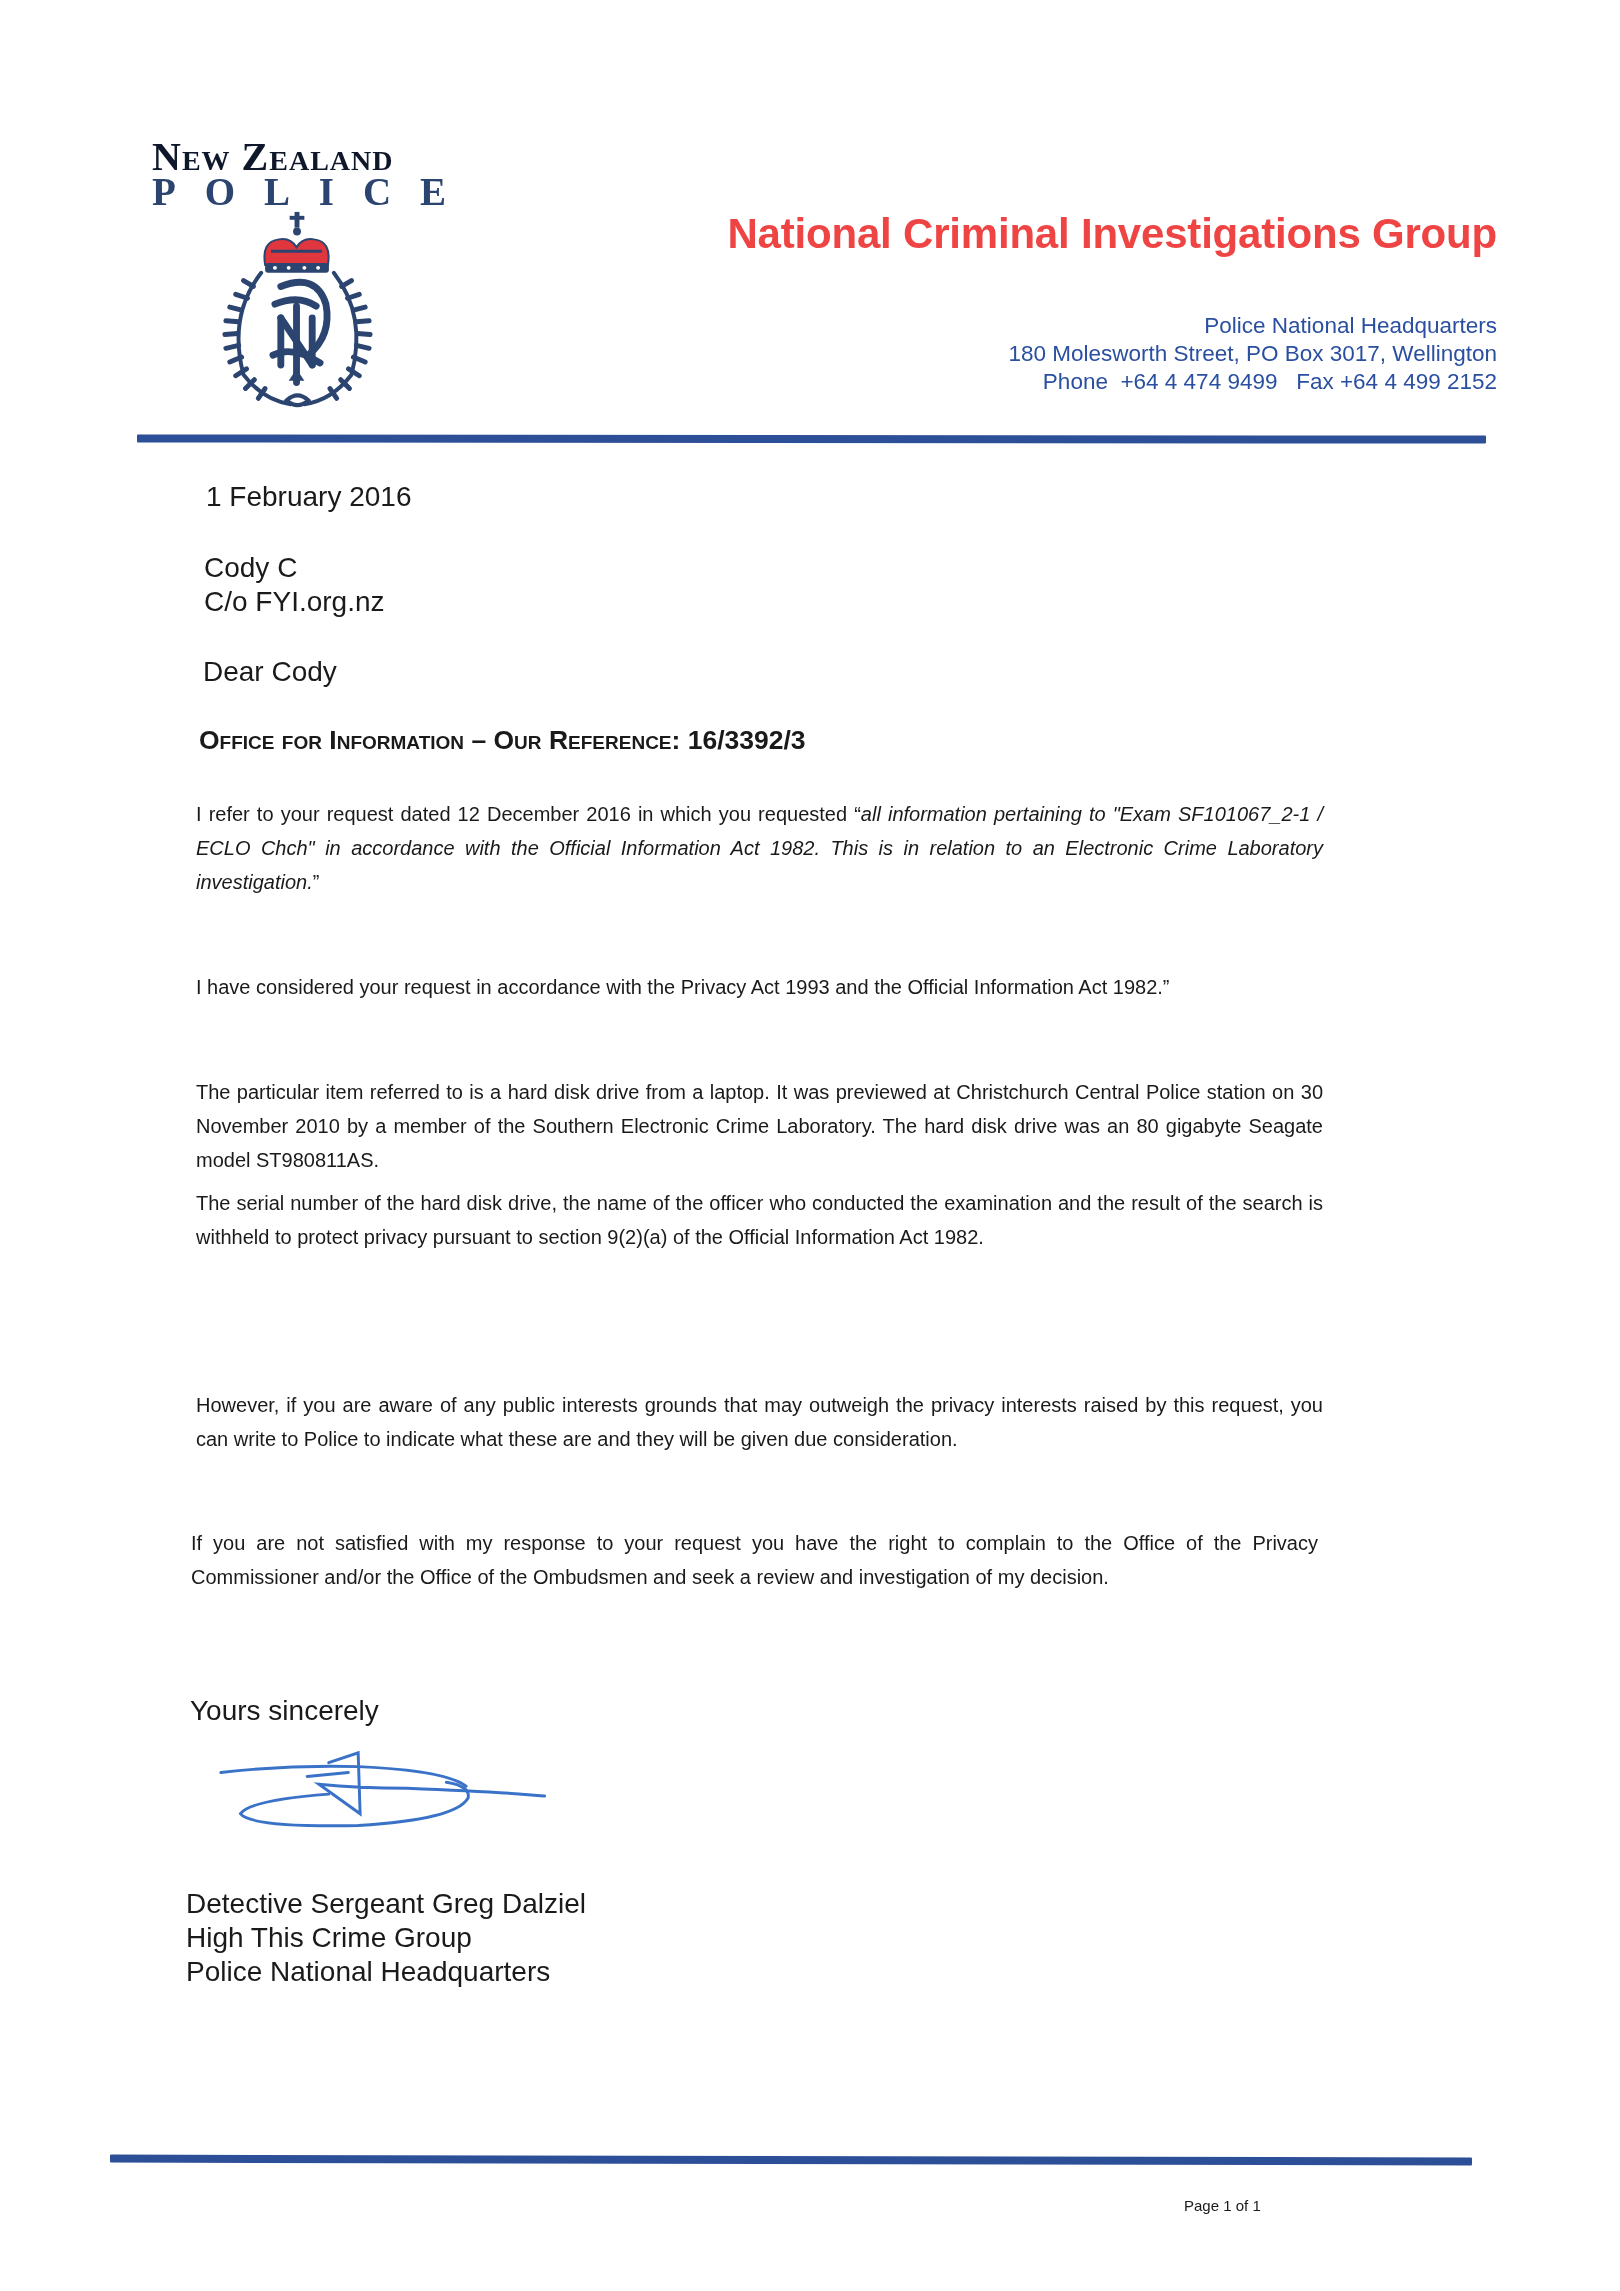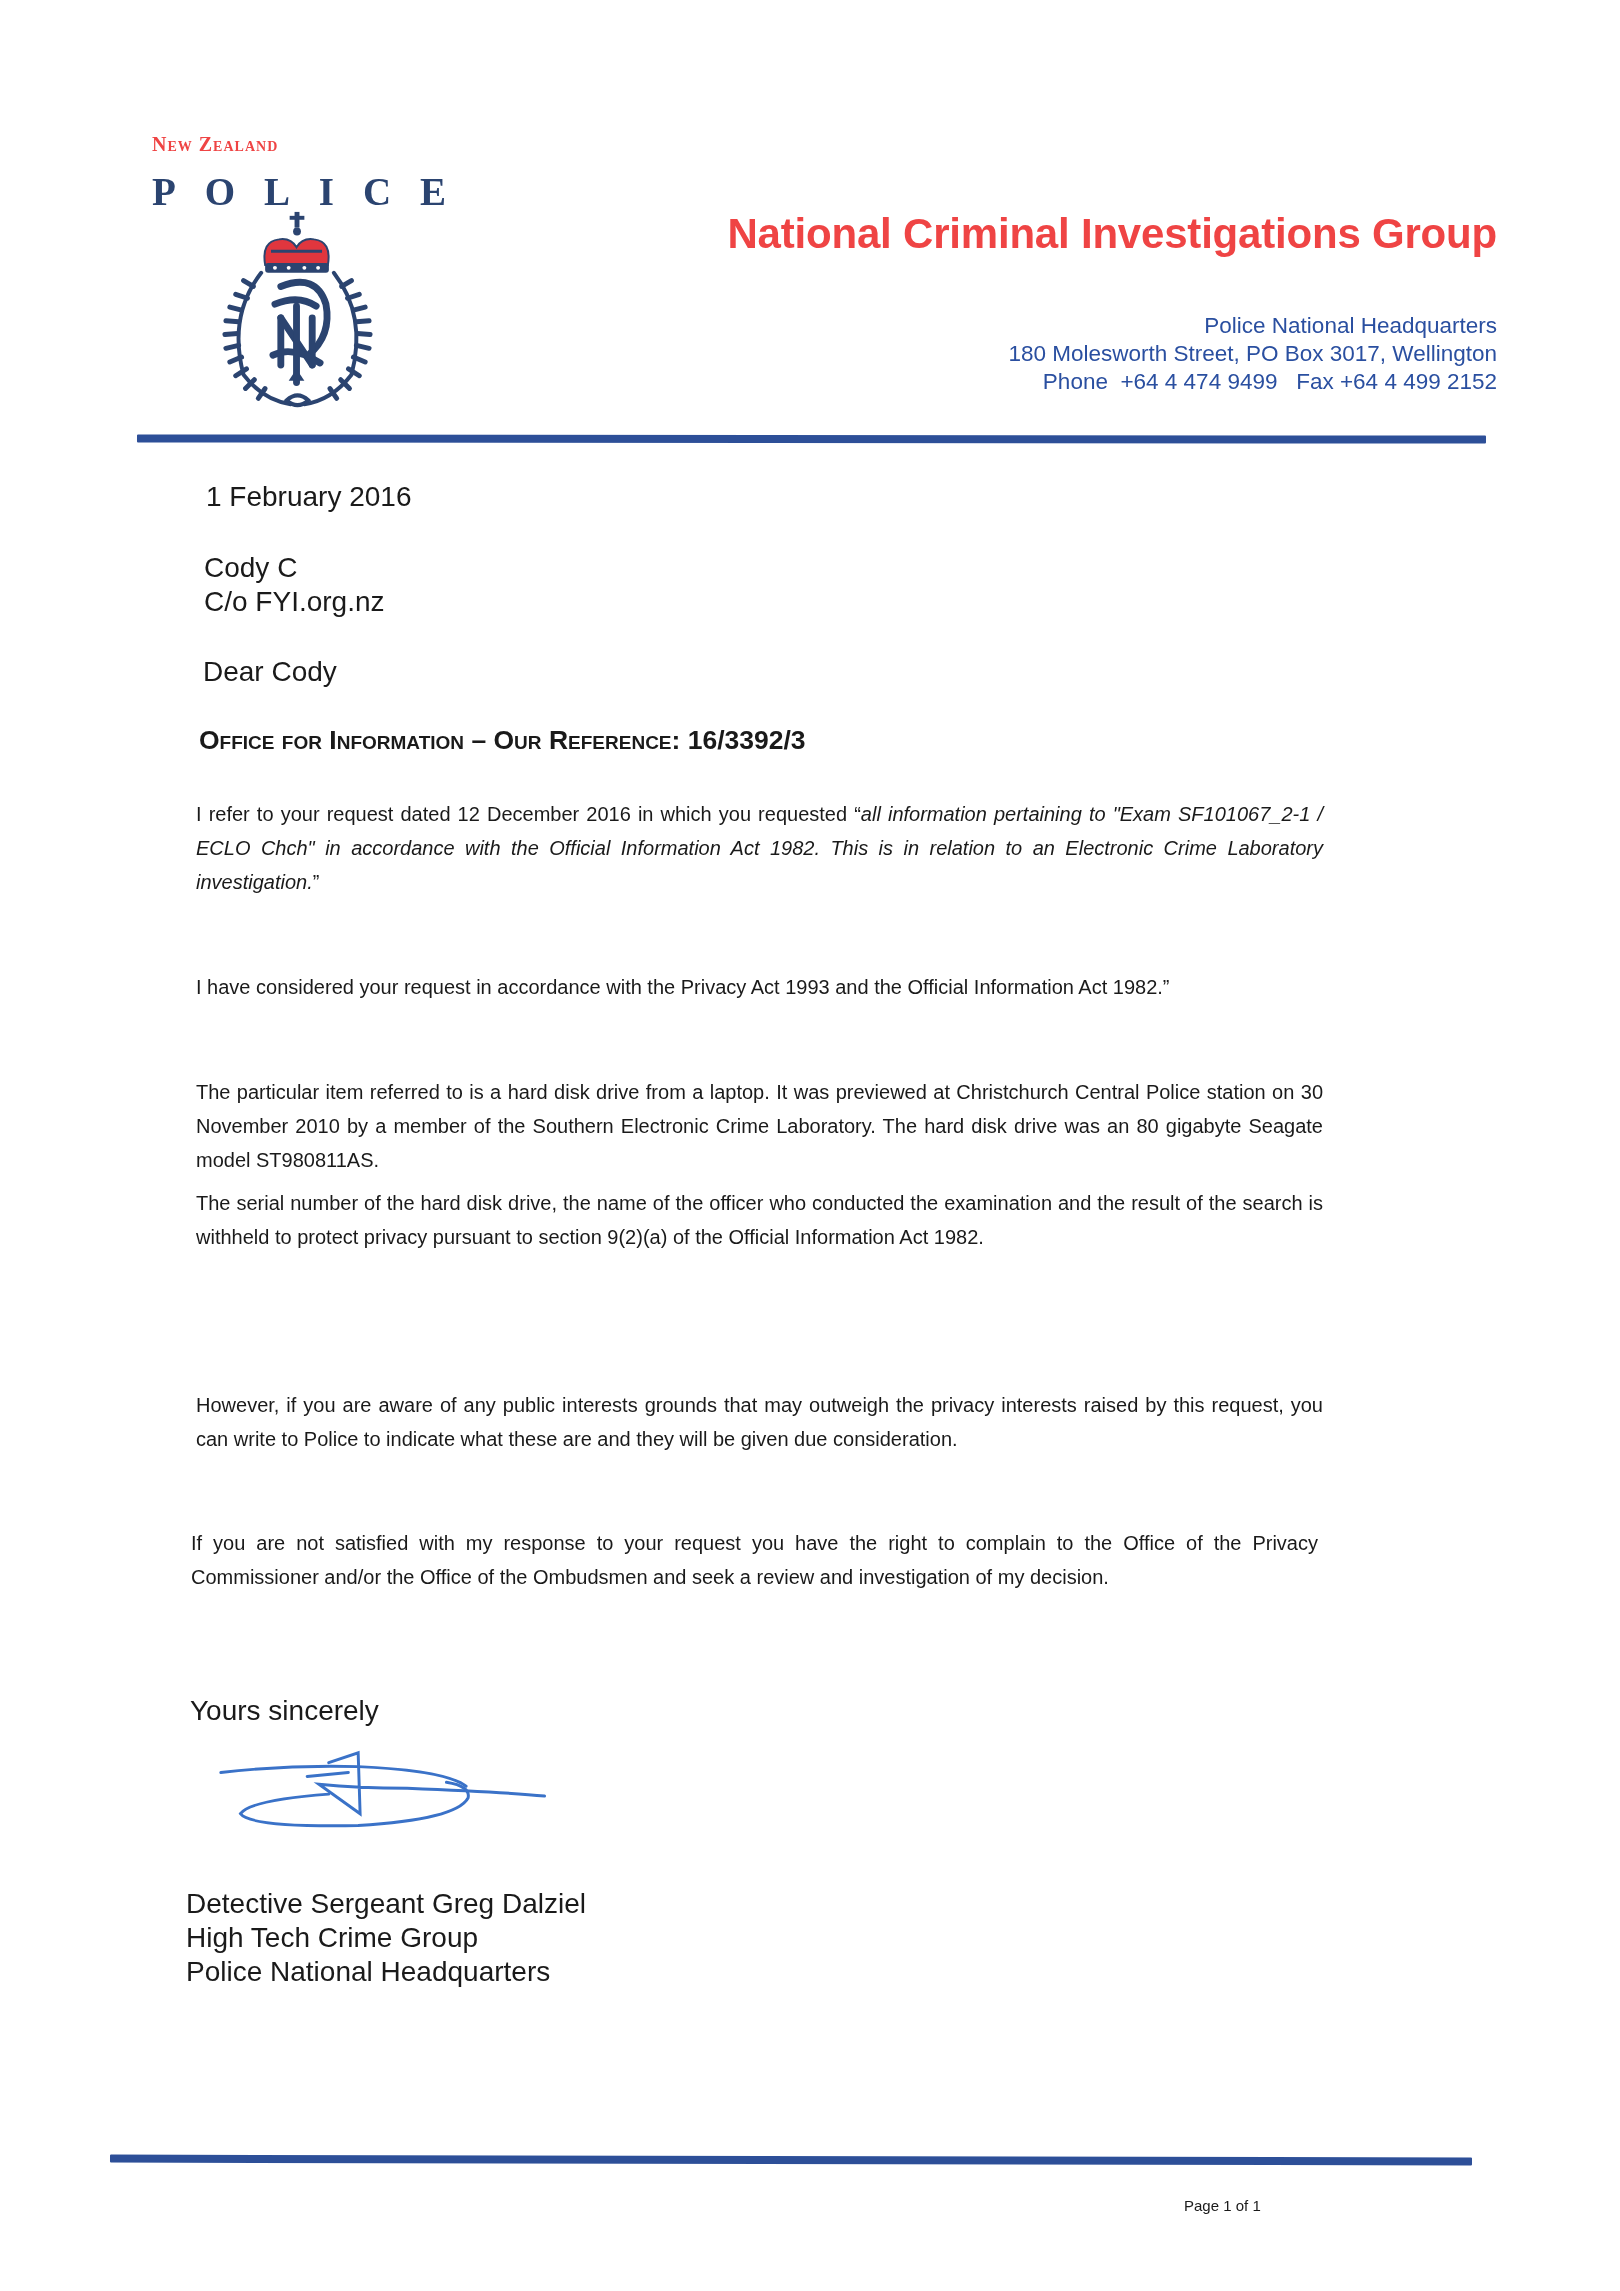--- a/index.html
+++ b/index.html
@@ -4,21 +4,21 @@
   <style>
     html, body { margin: 0; padding: 0; background: #ffffff; }
     body {
       width: 1620px; height: 2292px; position: relative; overflow: hidden;
       font-family: "Liberation Sans", sans-serif; color: #1a1a1a;
     }
     .abs { position: absolute; }
     .brand-top {
       left: 152px; top: 133px; width: 294px;
       font-family: "Liberation Serif", serif; font-weight: bold;
-      color: #ef4444; font-size: 20px; letter-spacing: 1px; white-space: nowrap;
+      color: #0f172a; font-size: 40px; letter-spacing: 1px; white-space: nowrap;
       font-variant: small-caps;
     }
     .brand-police {
       left: 152px; top: 169px; width: 294px;
       font-family: "Liberation Serif", serif; font-weight: bold;
       color: #2b4470; font-size: 39px; white-space: nowrap;
       display: flex; justify-content: space-between;
     }
     .crest { left: 214px; top: 208px; width: 167px; height: 206px; }
     .group-title {
@@ -153,19 +153,19 @@
       <path d="M10 28 Q80 20 150 22 Q240 26 260 42"></path>
       <path d="M120 18 L150 8 L152 70 L110 40 Q150 44 200 44 Q300 48 340 52"></path>
       <path d="M98 32 L140 28"></path>
       <path d="M120 50 Q40 56 30 70 Q40 84 150 82 Q250 76 262 54 Q265 42 240 38"></path>
     </g>
   </svg>
 </div>
 
 <div class="abs body-text" style="left:186px; top:1887px;">
   <div>Detective Sergeant Greg Dalziel</div>
-  <div>High Tech Crime Group</div>
+  <div>High This Crime Group</div>
   <div>Police National Headquarters</div>
 </div>
 
 <div class="abs rule rule-bottom"></div>
 <div class="abs page-num line">Page 1 of 1</div>
 
 
 </body></html>

